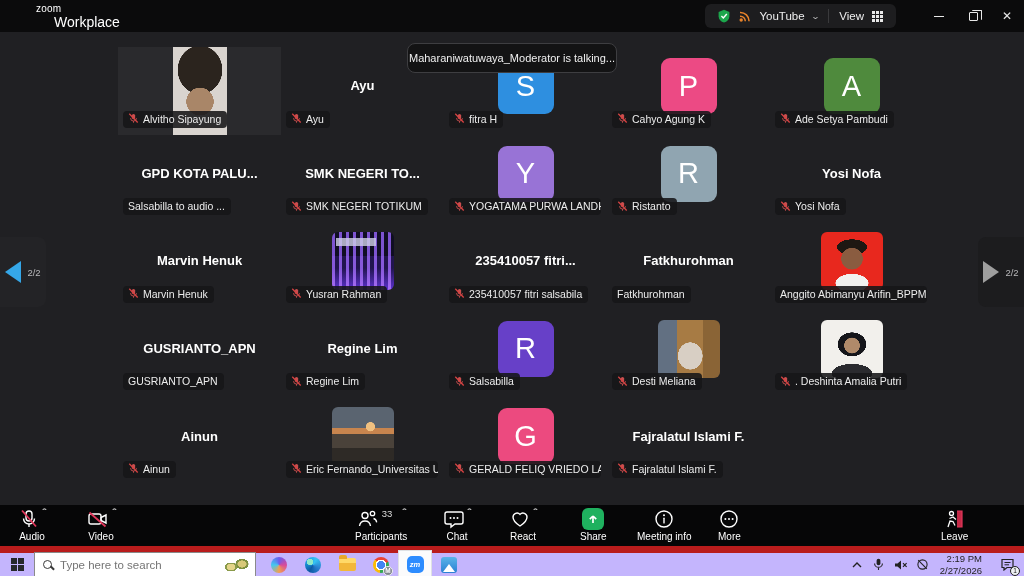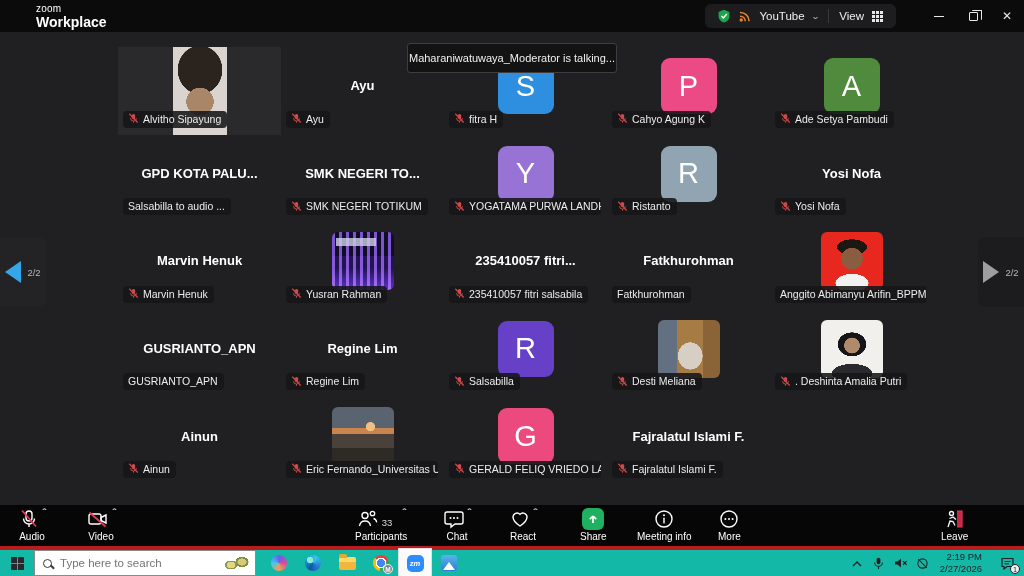--- a/index.html
+++ b/index.html
@@ -5,37 +5,37 @@
   * { margin:0; padding:0; box-sizing:border-box; }
   html,body { width:1024px; height:576px; overflow:hidden; background:#000;
     font-family:"Liberation Sans", sans-serif; }
   .screen { position:relative; width:1024px; height:576px; background:#202023; }
 
   
   .titlebar { position:absolute; top:0; left:0; width:1024px; height:32px;
     background:#0b0b0c; display:flex; align-items:center; }
   .brand { margin-left:36px; line-height:1; color:#fff; }
   .brand .t1 { display:block; font-size:10px; letter-spacing:.2px; }
-  .brand .t2 { display:block; font-size:14px; font-weight:700; margin-top:1px; }
+  .brand .t2 { display:block; font-size:14px; font-weight:400; margin-top:1px;margin-left:18px; }
   .tb-right { position:absolute; right:0; top:0; height:32px; display:flex; align-items:center; }
   .stream-pill { display:flex; align-items:center; gap:7px; background:#1d1d1f;
     border-radius:6px; height:24px; padding:0 12px; margin-right:26px; color:#eee; font-size:11.5px; }
   .pill-divider { width:1px; height:14px; background:#3a3a3c; margin:0 3px; }
   .caret-down { font-size:8px; color:#bbb; transform:scaleX(1.4); }
   .winbtn { width:34px; height:32px; display:flex; align-items:center; justify-content:center;
     background:transparent; border:0; color:#e8e8e8; font-size:12px; cursor:pointer; }
   .restore-box { width:9px; height:9px; border:1px solid #e8e8e8; border-radius:1px; position:relative; }
   .restore-box::before { content:""; position:absolute; left:2px; top:-3px; width:9px; height:9px;
     border:1px solid #e8e8e8; border-left:none; border-bottom:none; border-radius:1px; }
   .minus-glyph { width:10px; height:1px; background:#e8e8e8; display:block; }
 
   
   .meeting { position:absolute; top:32px; left:0; width:1024px; height:473px; }
   .toast { position:absolute; left:407px; top:11px; width:210px; height:30px;
-    background:#131314; border:1px solid #3e3e41; border-radius:3px;
+    background:#131314; border:1px solid #3e3e41; border-radius:8px;
     display:flex; align-items:center; justify-content:center;
     color:#f0f0f0; font-size:11px; white-space:nowrap; z-index:5; }
 
   .nav-panel { position:absolute; width:46px; height:70px; background:#232326;
     display:flex; flex-direction:row; align-items:center; justify-content:center;
     gap:6px; cursor:pointer; z-index:4; }
   .nav-left { left:0; top:205px; border-radius:0 8px 8px 0; }
   .nav-right { right:0; top:205px; border-radius:8px 0 0 8px; background:#1c1c1e; }
   .tri-left { width:0; height:0; border-top:11px solid transparent; border-bottom:11px solid transparent;
     border-right:16px solid #35a7e8; }
@@ -95,27 +95,27 @@
       radial-gradient(circle at 62% 34%, #f0c080 0 8%, transparent 9%),
       linear-gradient(180deg, #5a6470 0 36%, #c8854e 36% 46%, #4a423a 46% 70%, #2e2a26 70%); }
 
   
   .controlbar { position:absolute; left:0; bottom:30px; width:1024px; height:41px; background:#060607; }
   .ctrl { position:absolute; top:3px; background:transparent; border:0; cursor:pointer;
     display:flex; flex-direction:column; align-items:center; color:#fff; }
   .ctrl .icon-row { height:22px; display:flex; align-items:flex-start; gap:3px; }
   .ctrl-label { font-size:10px; color:#fff; margin-top:1px; }
   .ctrl-caret { font-size:9px; color:#e8e8e8; line-height:1; margin-top:0; transform:scaleX(1.5); }
-  .ctrl-count { font-size:9.5px; color:#ddd; line-height:1; margin-top:10px; }
+  .ctrl-count { font-size:9.5px; color:#ddd; line-height:1; margin-top:1px; }
   .share-box { width:22px; height:22px; background:#1fb15f; border-radius:6px;
     display:flex; align-items:center; justify-content:center; }
 
   
-  .taskbar { position:absolute; left:0; bottom:0; width:1024px; height:30px; background:#14b8a6;
-    border-top:4px solid #b91c1c; display:flex; align-items:center; }
+  .taskbar { position:absolute; left:0; bottom:0; width:1024px; height:30px; background:#c4b5fd;
+    border-top:7px solid #b91c1c; display:flex; align-items:center; }
   .startbtn { width:34px; height:30px; display:flex; align-items:center; justify-content:center;
     background:transparent; border:0; cursor:pointer; }
   .winlogo { width:13px; height:13px; display:grid; grid-template-columns:6px 6px; grid-template-rows:6px 6px; gap:1px; }
   .winlogo span { background:#26282b; }
   .searchbox { position:relative; width:222px; height:26px; background:#fff; border:1px solid #8a8a8a;
     display:flex; align-items:center; gap:8px; padding:0 8px; }
   .searchbox input { border:0; outline:0; flex:1; font-size:11.5px; color:#444; background:transparent;
     font-family:"Liberation Sans", sans-serif; }
   .mag { width:9px; height:9px; border:1.6px solid #3a3a3a; border-radius:50%; position:relative; flex:0 0 auto; }
   .mag::after { content:""; position:absolute; width:5px; height:1.6px; background:#3a3a3a;

